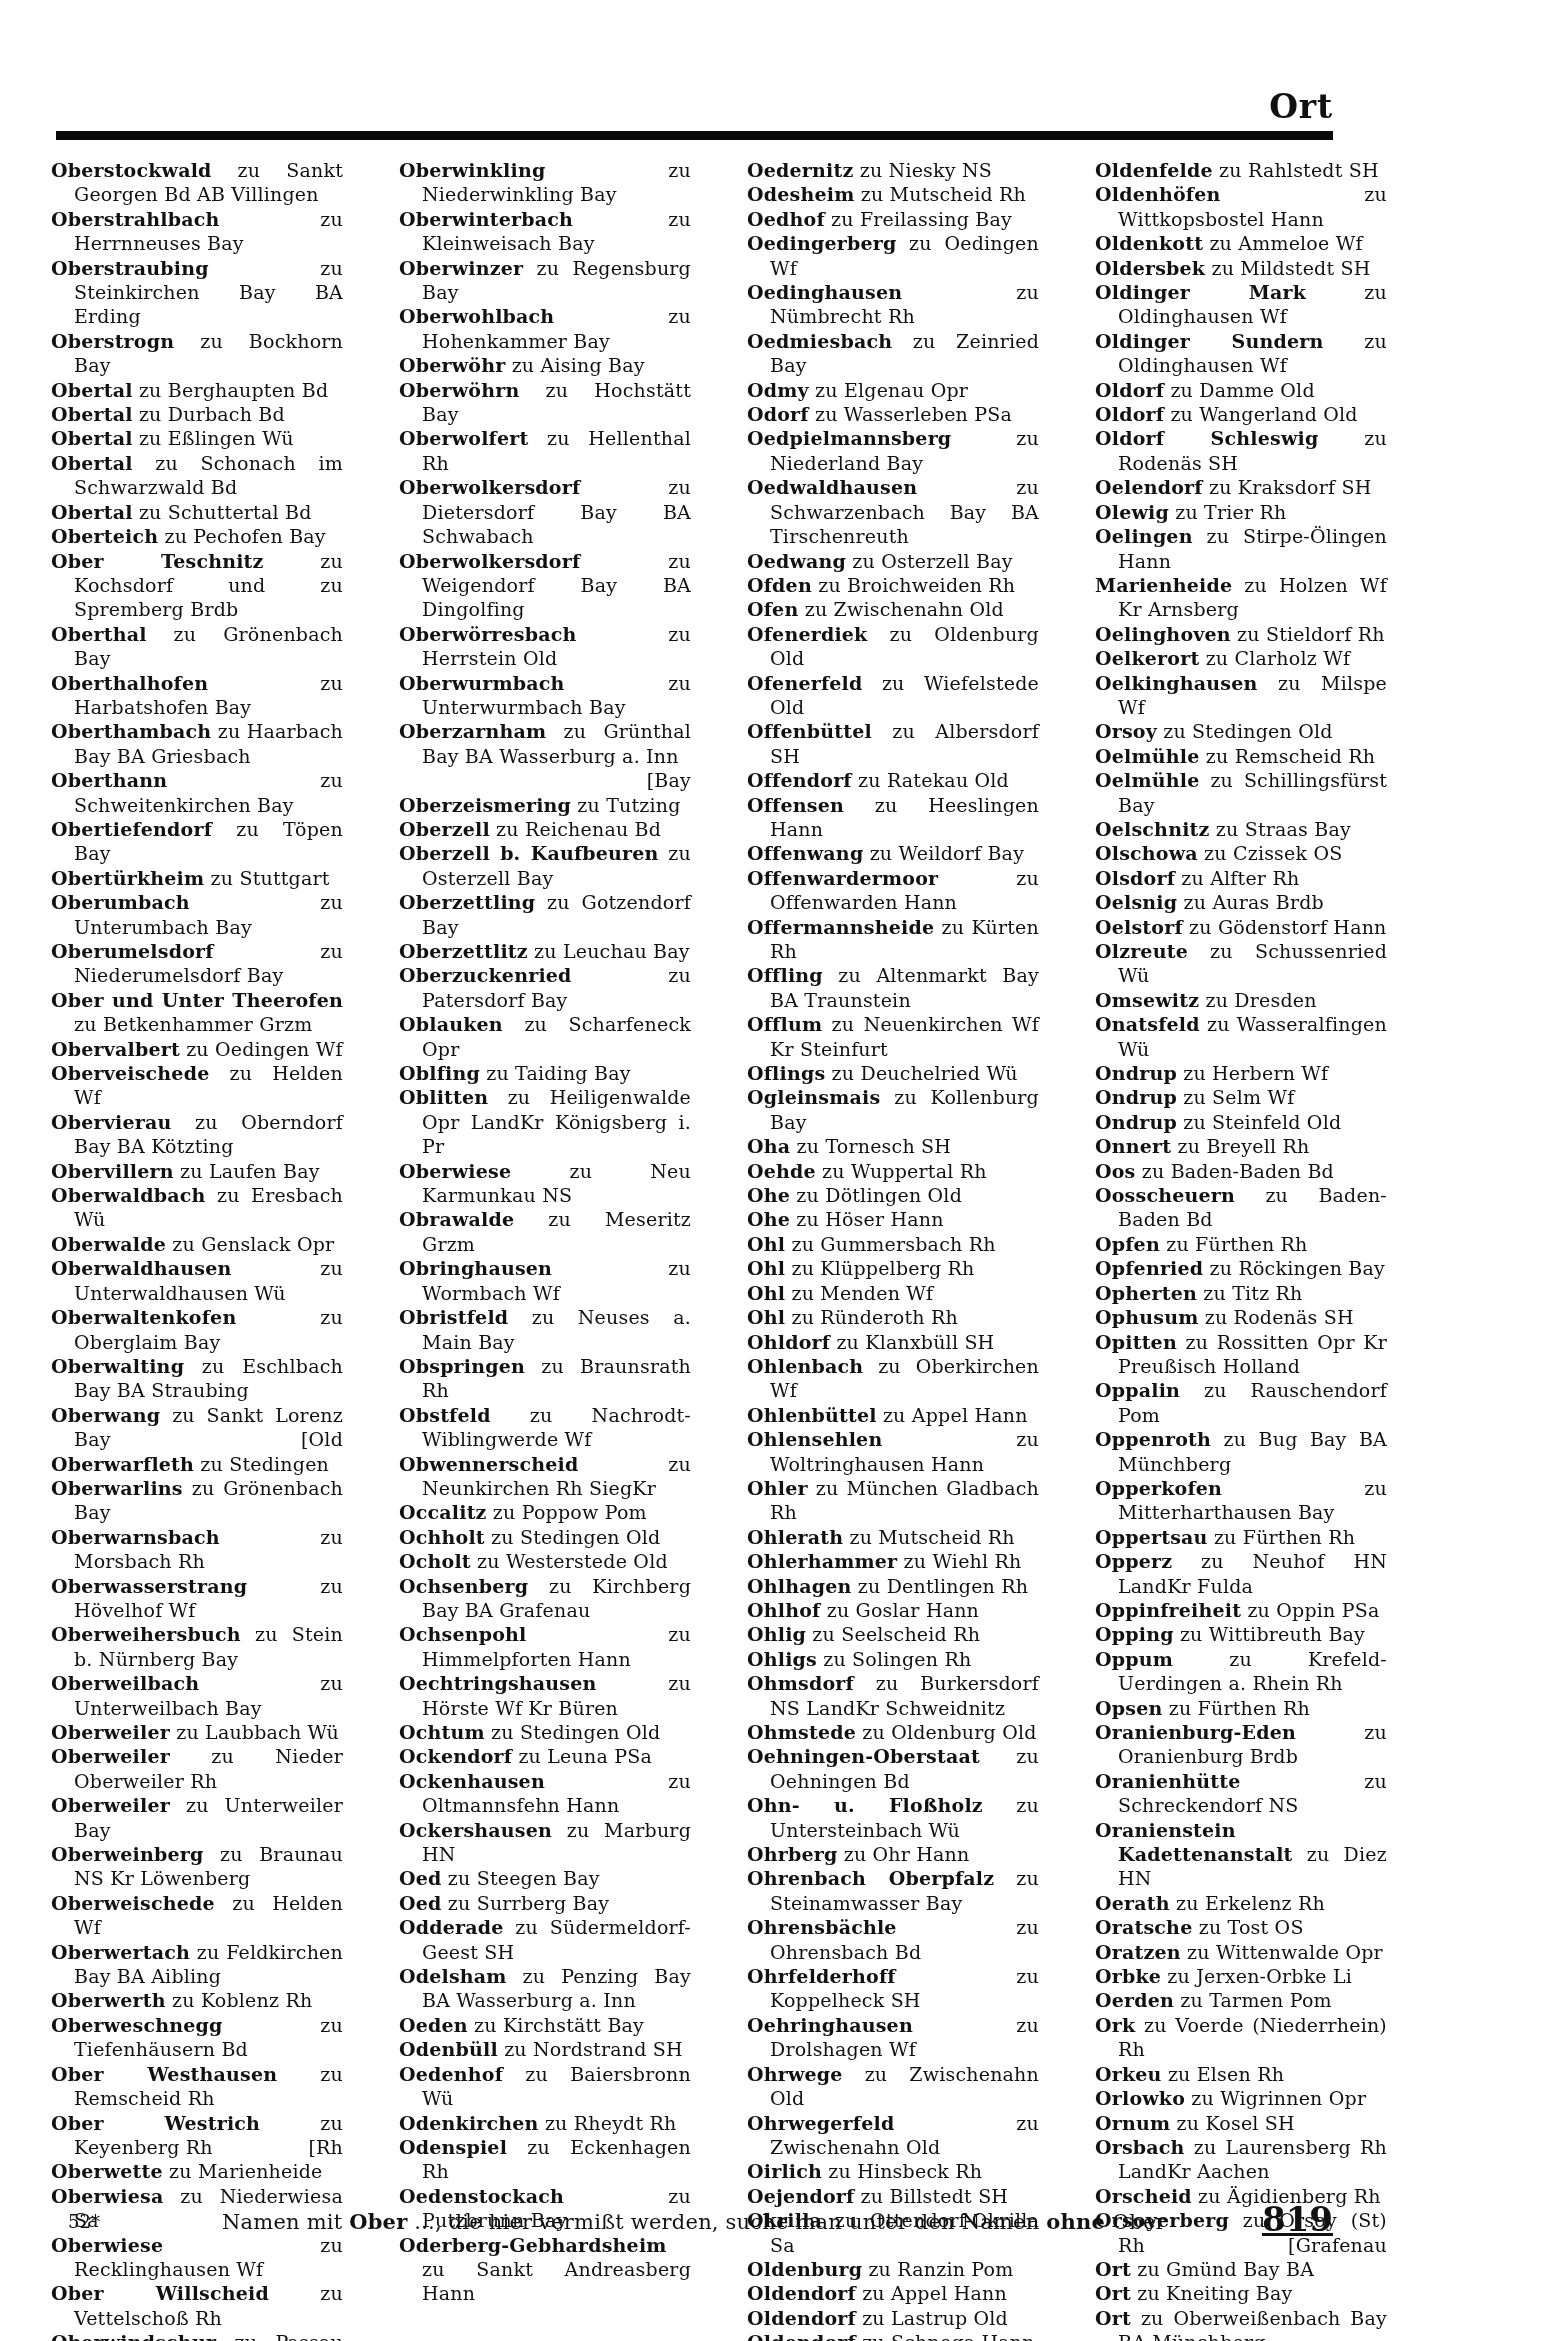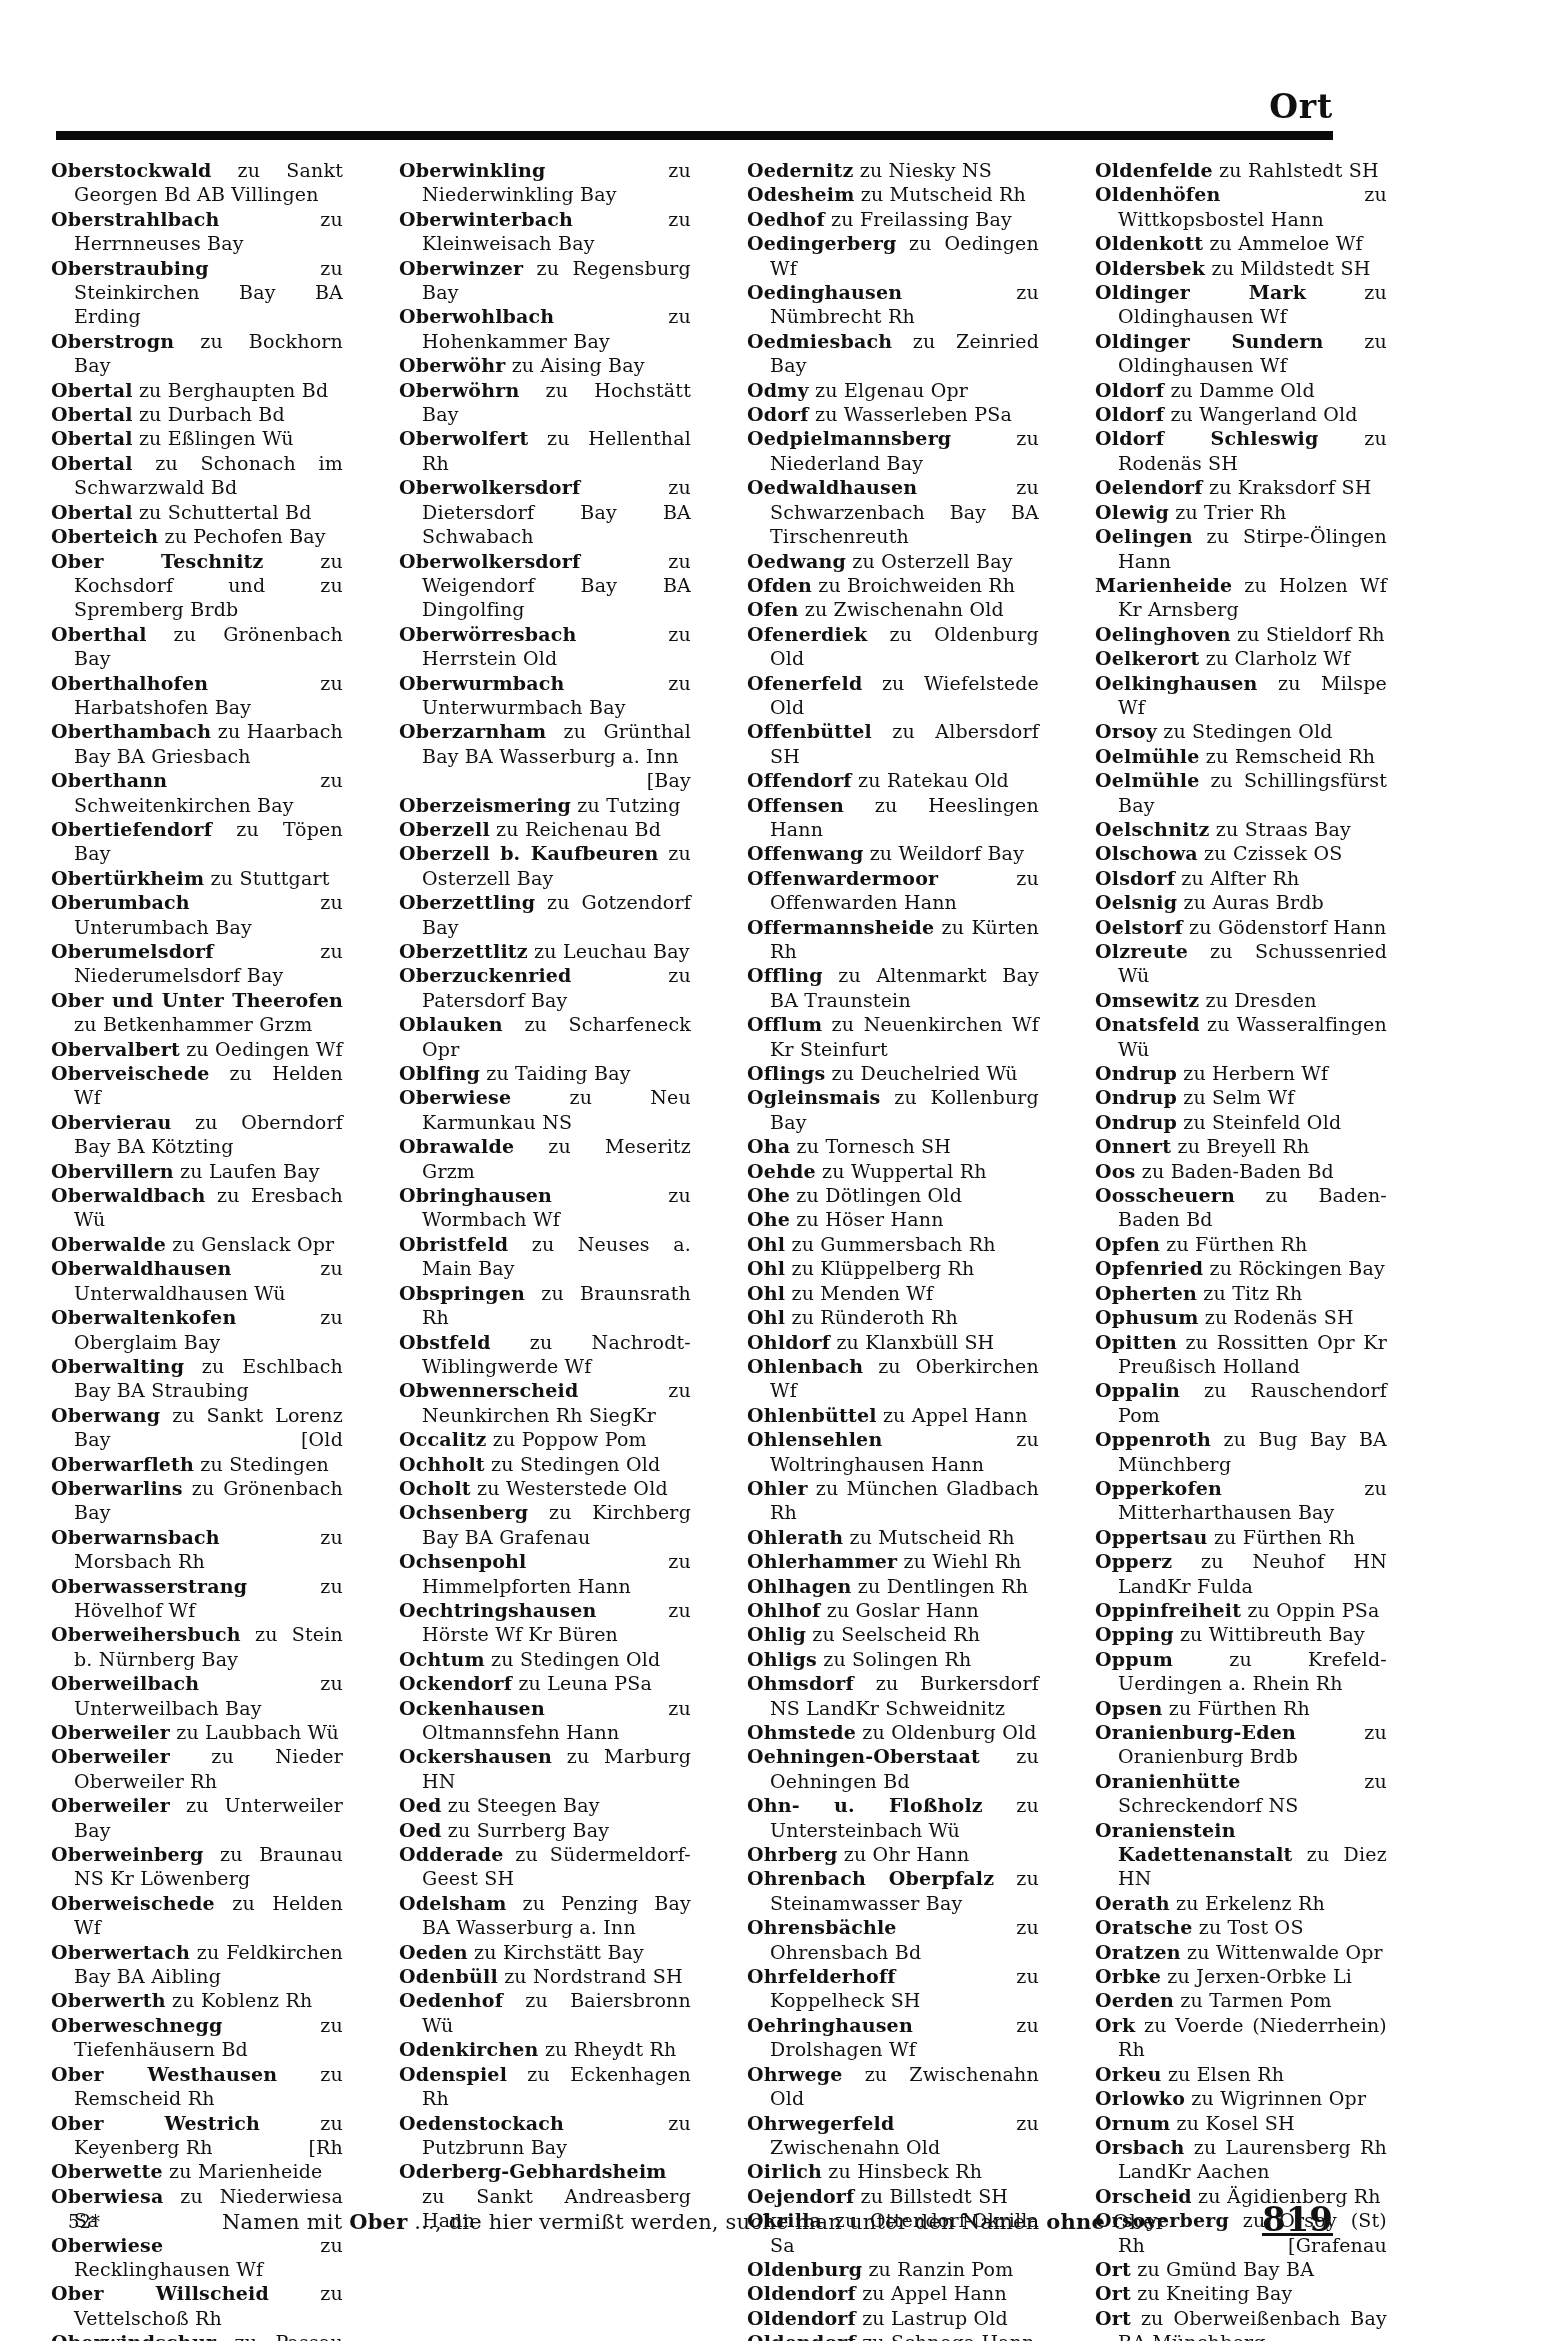--- a/index.html
+++ b/index.html
@@ -128,20 +128,21 @@
       <div class="entry"><span class="name">Oberwurmbach</span> <span class="rest">zu Unterwurmbach Bay</span></div>
       <div class="entry"><span class="name">Oberzarnham</span> <span class="rest">zu Grünthal Bay BA Wasserburg a. Inn</span><span class="carry">[Bay</span></div>
       <div class="entry"><span class="name">Oberzeismering</span> <span class="rest">zu Tutzing</span></div>
       <div class="entry"><span class="name">Oberzell</span> <span class="rest">zu Reichenau Bd</span></div>
       <div class="entry"><span class="name">Oberzell b. Kaufbeuren</span> <span class="rest">zu Osterzell Bay</span></div>
       <div class="entry"><span class="name">Oberzettling</span> <span class="rest">zu Gotzendorf Bay</span></div>
       <div class="entry"><span class="name">Oberzettlitz</span> <span class="rest">zu Leuchau Bay</span></div>
       <div class="entry"><span class="name">Oberzuckenried</span> <span class="rest">zu Patersdorf Bay</span></div>
       <div class="entry"><span class="name">Oblauken</span> <span class="rest">zu Scharfeneck Opr</span></div>
       <div class="entry"><span class="name">Oblfing</span> <span class="rest">zu Taiding Bay</span></div>
+      <div class="entry"><span class="name">Oblitten</span> <span class="rest">zu Heiligenwalde Opr LandKr Königsberg i. Pr</span></div>
       <div class="entry"><span class="name">Oberwiese</span> <span class="rest">zu Neu Karmunkau NS</span></div>
       <div class="entry"><span class="name">Obrawalde</span> <span class="rest">zu Meseritz Grzm</span></div>
       <div class="entry"><span class="name">Obringhausen</span> <span class="rest">zu Wormbach Wf</span></div>
       <div class="entry"><span class="name">Obristfeld</span> <span class="rest">zu Neuses a. Main Bay</span></div>
       <div class="entry"><span class="name">Obspringen</span> <span class="rest">zu Braunsrath Rh</span></div>
       <div class="entry"><span class="name">Obstfeld</span> <span class="rest">zu Nachrodt-Wiblingwerde Wf</span></div>
       <div class="entry"><span class="name">Obwennerscheid</span> <span class="rest">zu Neunkirchen Rh SiegKr</span></div>
       <div class="entry"><span class="name">Occalitz</span> <span class="rest">zu Poppow Pom</span></div>
       <div class="entry"><span class="name">Ochholt</span> <span class="rest">zu Stedingen Old</span></div>
       <div class="entry"><span class="name">Ocholt</span> <span class="rest">zu Westerstede Old</span></div>

